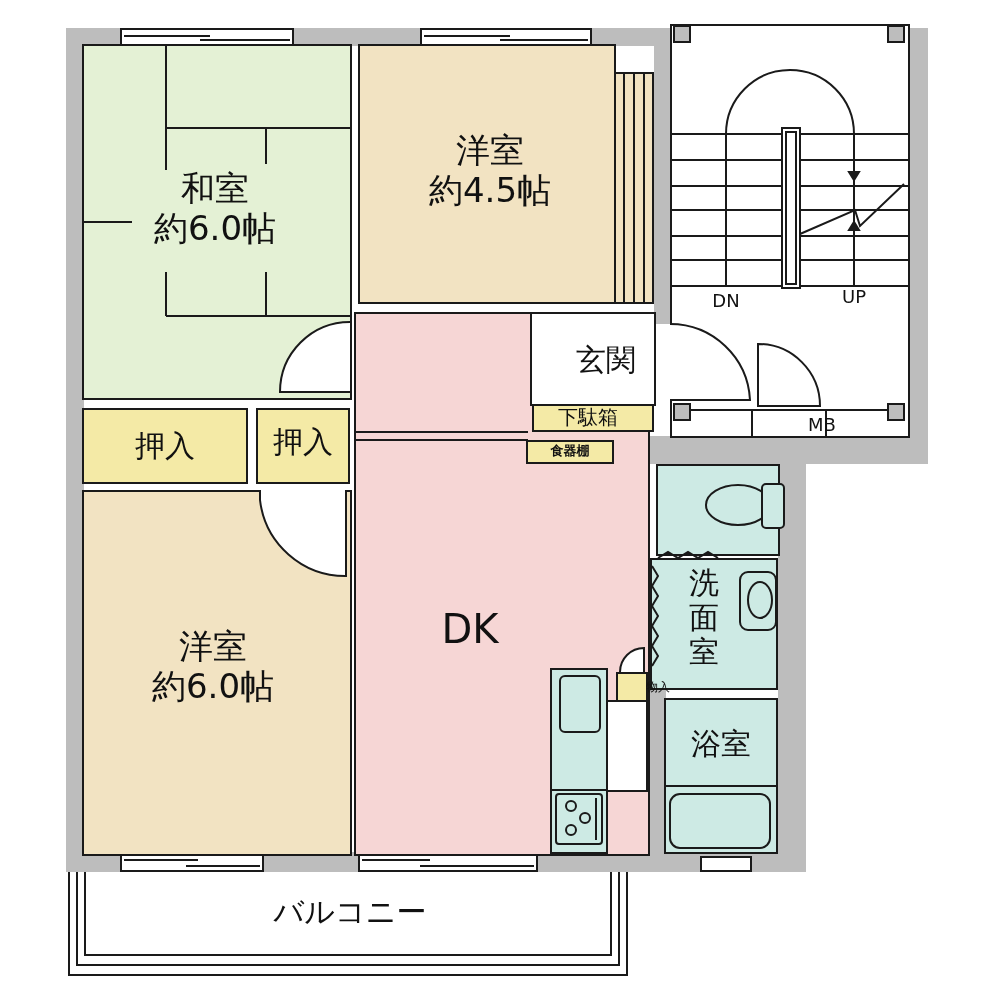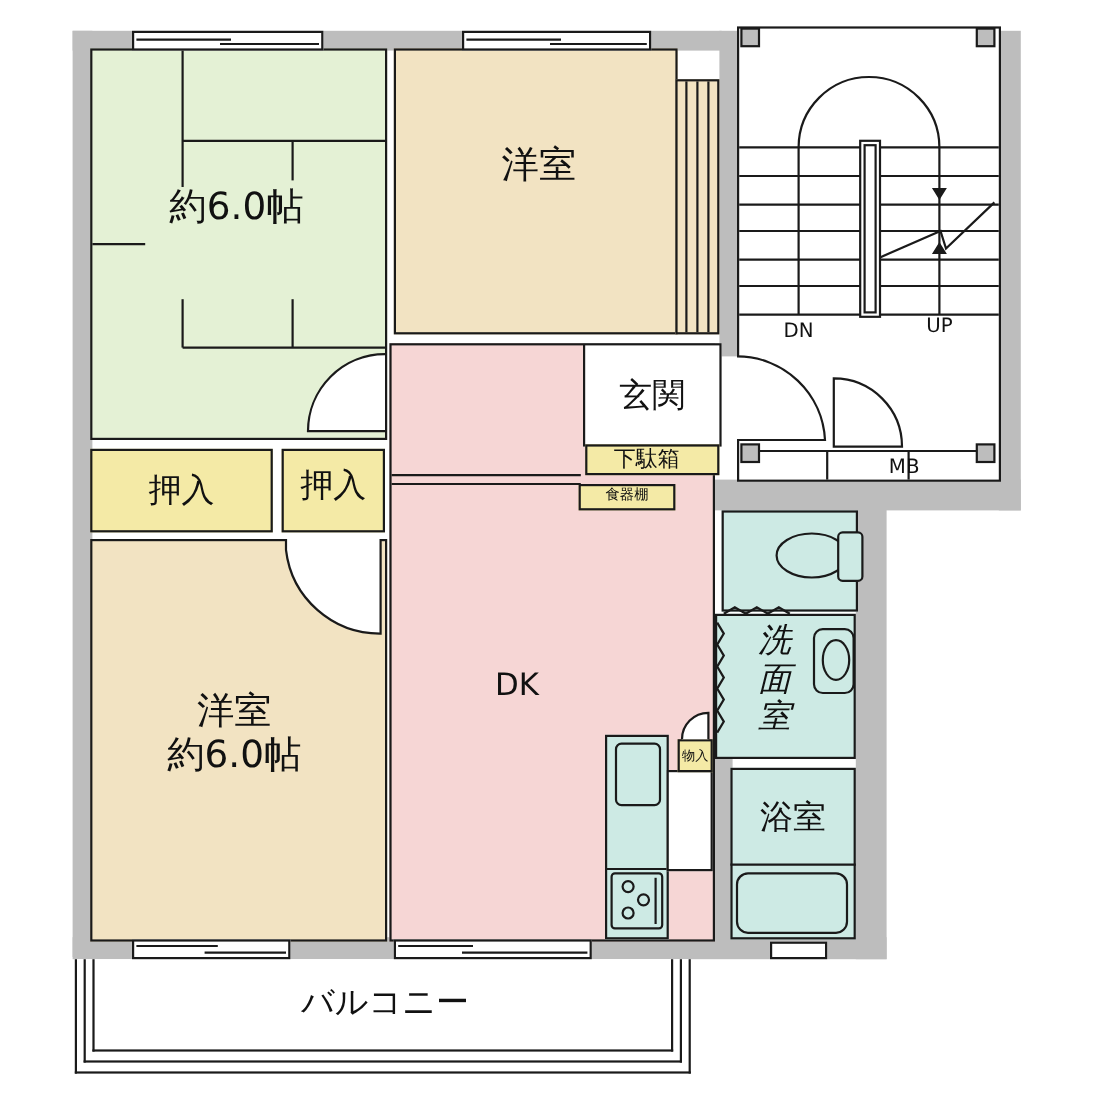--- a/index.html
+++ b/index.html
@@ -146,38 +146,40 @@
     <rect x="888" y="26" width="16" height="16" fill="#bdbdbd"></rect>
     <rect x="674" y="404" width="16" height="16" fill="#bdbdbd"></rect>
     <rect x="888" y="404" width="16" height="16" fill="#bdbdbd"></rect>
     <line x1="690" y1="410" x2="888" y2="410"></line>
     <line x1="752" y1="410" x2="752" y2="436"></line>
     <line x1="826" y1="410" x2="826" y2="436"></line>
   </g>
 </svg>
 
 <div class="lbl" style="left:130px;top:168px;width:170px;font-size:34px;">
+  <div>和室</div>
   <div>約6.0帖</div>
 </div>
 <div class="lbl" style="left:400px;top:130px;width:180px;font-size:34px;">
   <div>洋室</div>
+  <div>約4.5帖</div>
 </div>
 <div class="lbl" style="left:128px;top:626px;width:170px;font-size:34px;">
   <div>洋室</div>
   <div>約6.0帖</div>
 </div>
-<div class="lbl" style="left:420px;top:606px;width:100px;font-size:28px;">DK</div>
-<div class="lbl" style="left:540px;top:342px;width:106px;font-size:30px;">玄関</div>
+<div class="lbl" style="left:420px;top:606px;width:100px;font-size:40px;">DK</div>
+<div class="lbl" style="left:553px;top:342px;width:106px;font-size:30px;">玄関</div>
 <div class="lbl" style="left:688px;top:566px;width:36px;font-size:30px;line-height:1.15;white-space:normal;">
-  <span style="display:block;width:32px;word-break:break-all;font-style:italic;">洗面室</span>
+  <span style="display:block;width:32px;word-break:break-all;">洗面室</span>
 </div>
 <div class="lbl" style="left:668px;top:726px;width:106px;font-size:30px;">浴室</div>
 <div class="lbl" style="left:200px;top:894px;width:300px;font-size:30px;">バルコニー</div>
 
 <div class="lbl" style="left:100px;top:428px;width:130px;font-size:30px;">押入</div>
 <div class="lbl" style="left:258px;top:424px;width:90px;font-size:30px;">押入</div>
 <div class="lbl" style="left:534px;top:406px;width:108px;font-size:20px;">下駄箱</div>
-<div class="lbl" style="left:528px;top:443px;width:84px;font-size:13px;">食器棚</div>
-<div class="lbl" style="left:614px;top:680px;width:36px;font-size:12px;">物入</div>
+<div class="lbl" style="left:528px;top:443px;width:84px;font-size:13px;font-weight:bold;">食器棚</div>
+<div class="lbl" style="left:640px;top:680px;width:36px;font-size:12px;">物入</div>
 
 <div class="lbl" style="left:706px;top:290px;width:40px;font-size:18px;">DN</div>
 <div class="lbl" style="left:834px;top:286px;width:40px;font-size:18px;">UP</div>
 <div class="lbl" style="left:788px;top:414px;width:68px;font-size:18px;">MB</div>
 
 </body></html>

